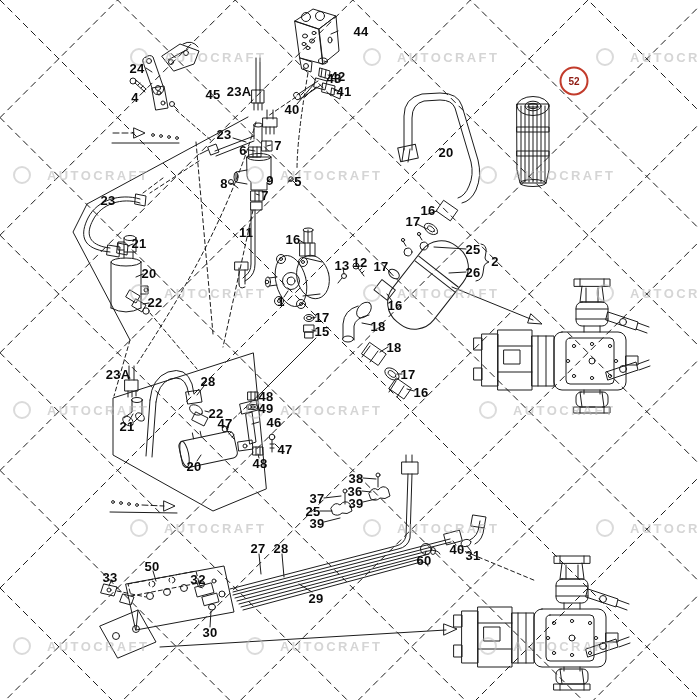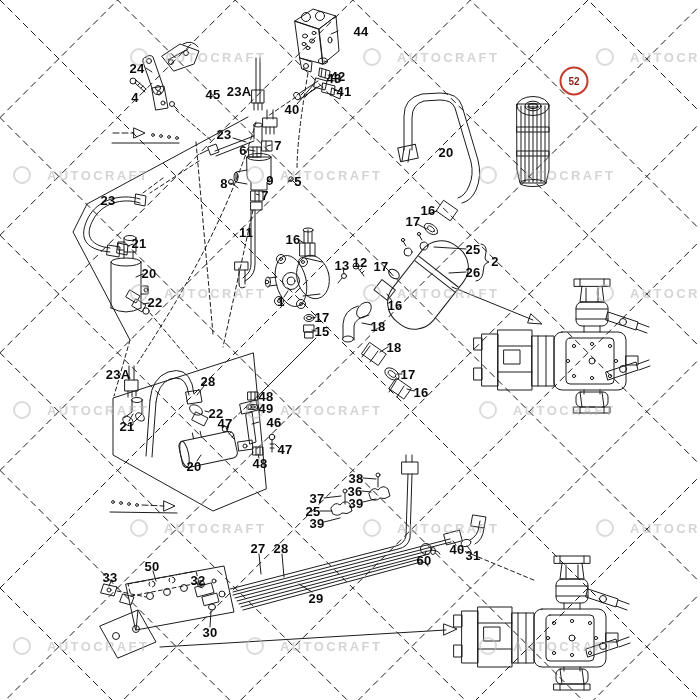--- a/index.html
+++ b/index.html
@@ -646,21 +646,21 @@
       <div class="plabel" style="left: 313px; top: 511px;">25</div>
       <div class="plabel" style="left: 317px; top: 523px;">39</div>
       <div class="plabel" style="left: 258px; top: 548px;">27</div>
       <div class="plabel" style="left: 281px; top: 548px;">28</div>
       <div class="plabel" style="left: 316px; top: 598px;">29</div>
       <div class="plabel" style="left: 457px; top: 549px;">40</div>
       <div class="plabel" style="left: 473px; top: 555px;">31</div>
       <div class="plabel" style="left: 424px; top: 560px;">60</div>
       <div class="plabel" style="left: 152px; top: 566px;">50</div>
       <div class="plabel" style="left: 110px; top: 577px;">33</div>
-      <div class="plabel" style="left: 198px; top: 580px;">32</div>
+      <div class="plabel" style="left: 198px; top: 580px; font-family: Liberation Mono, monospace;">32</div>
       <div class="plabel" style="left: 210px; top: 632px;">30</div>
     </div>
 
 <div class="badge" id="badge-52" style="border: 2.5px solid rgb(194, 59, 43); color: rgb(142, 27, 18); left: 574px; top: 81px;">
   <span>52</span>
 </div>
 
 </div>
 
 </body></html>

